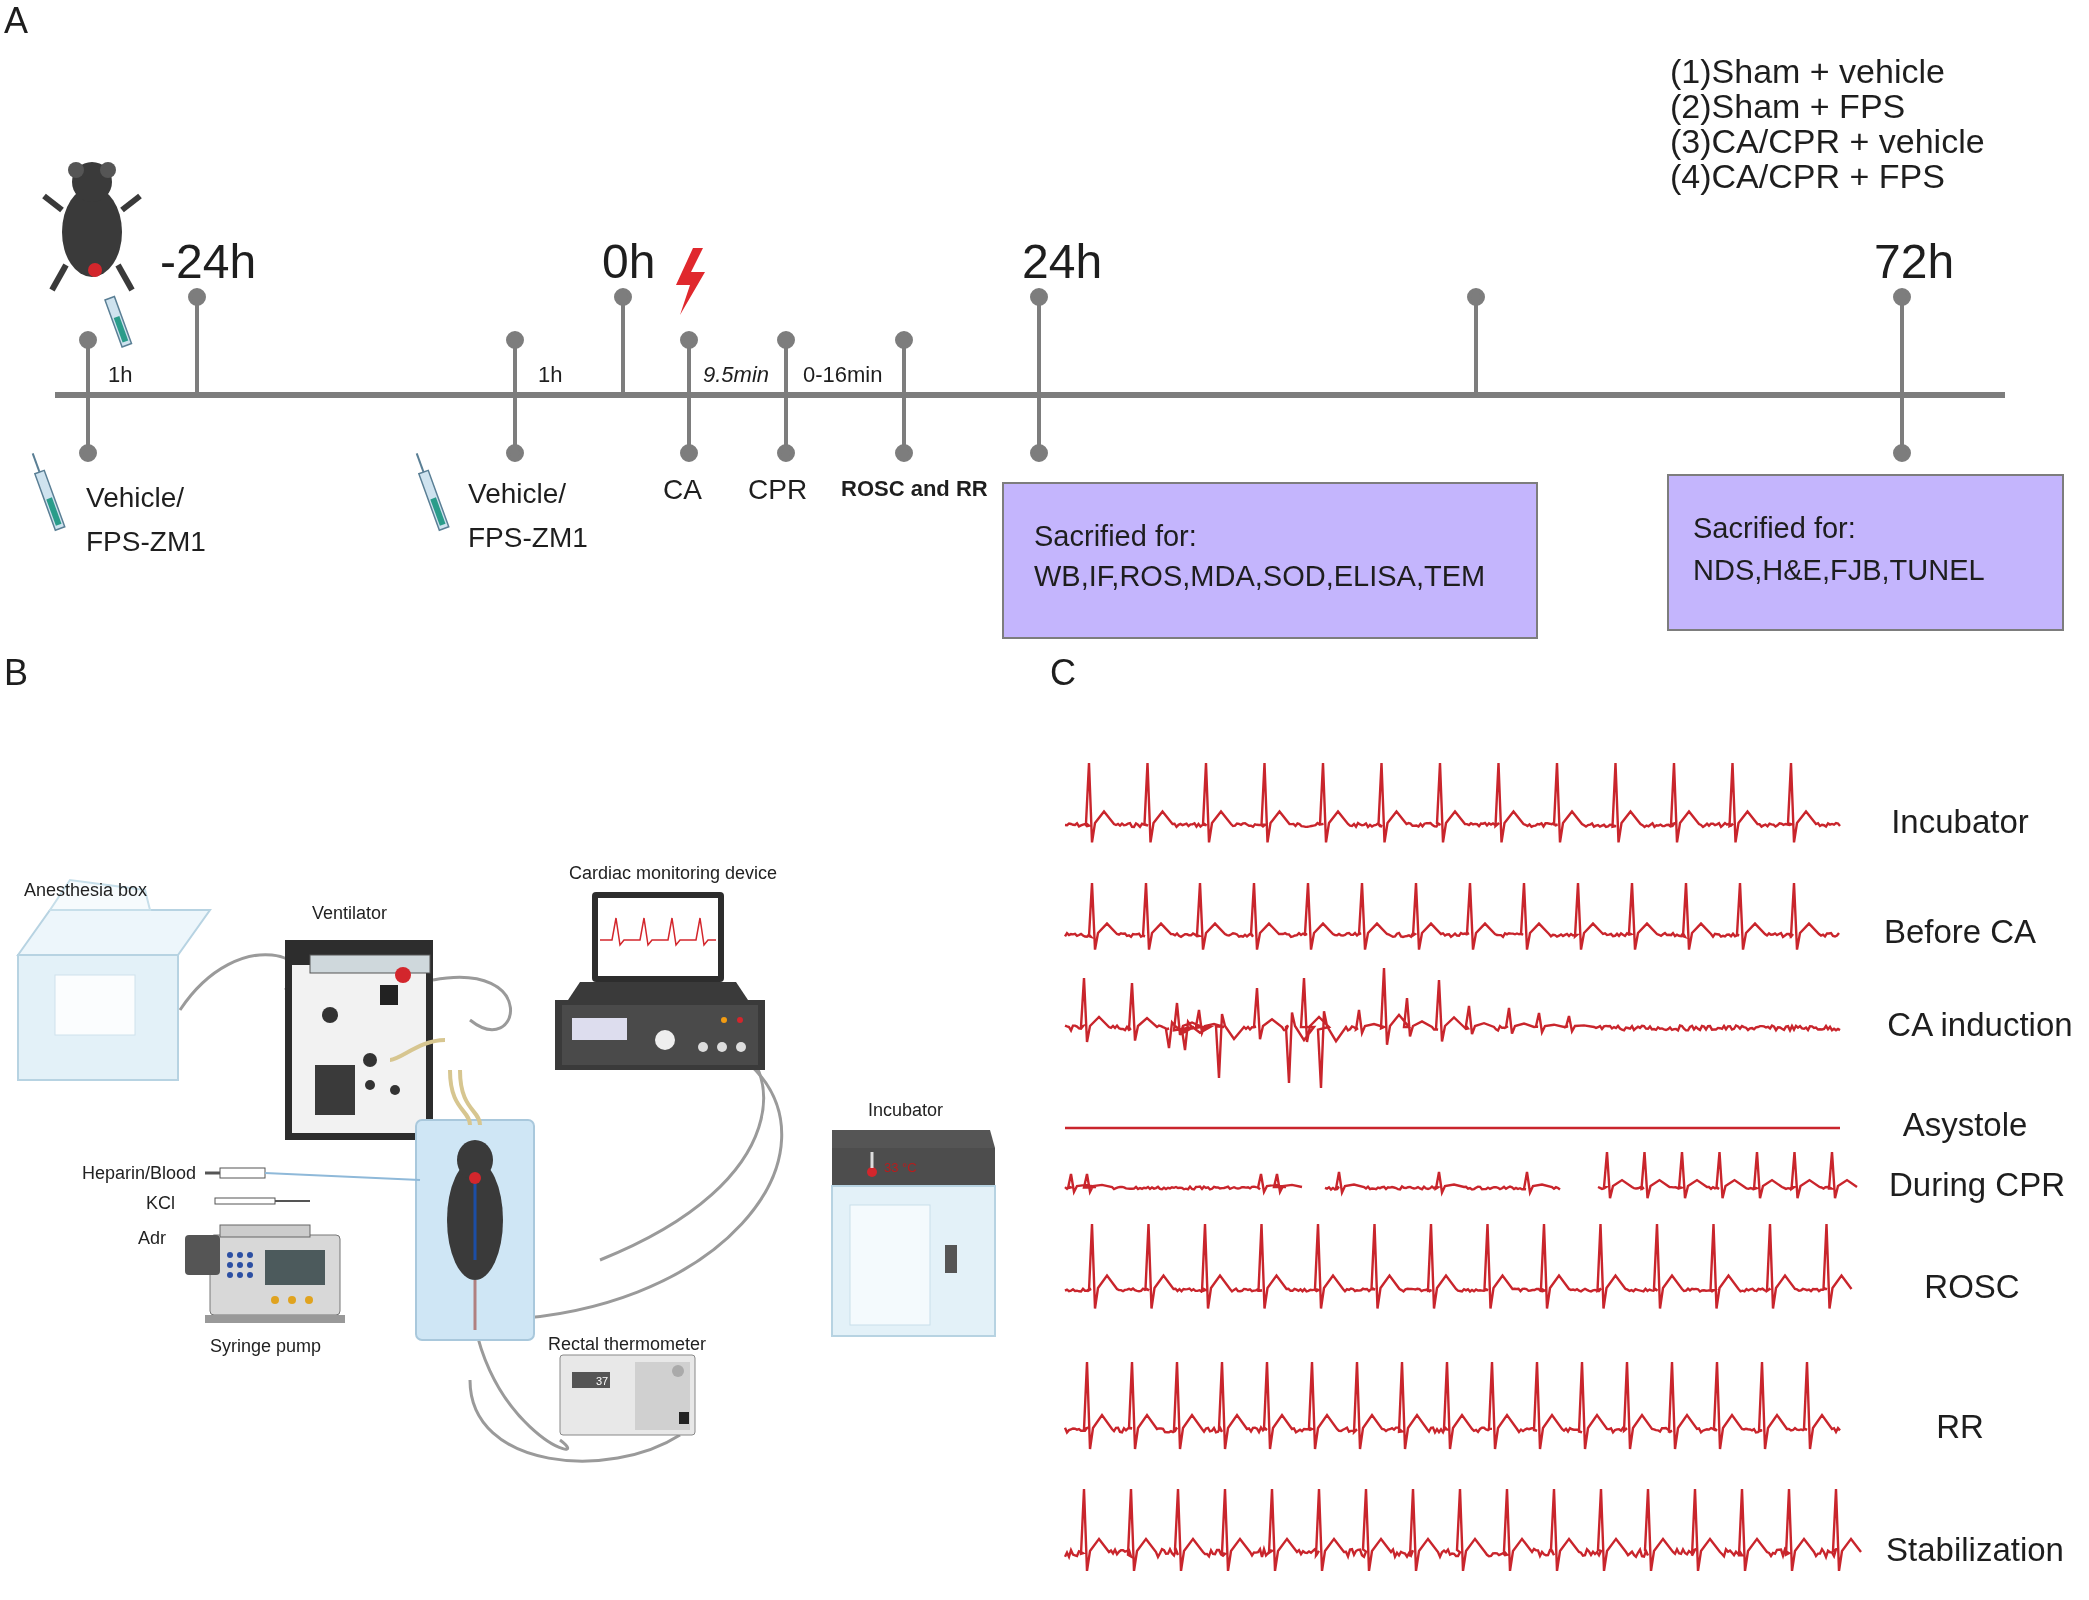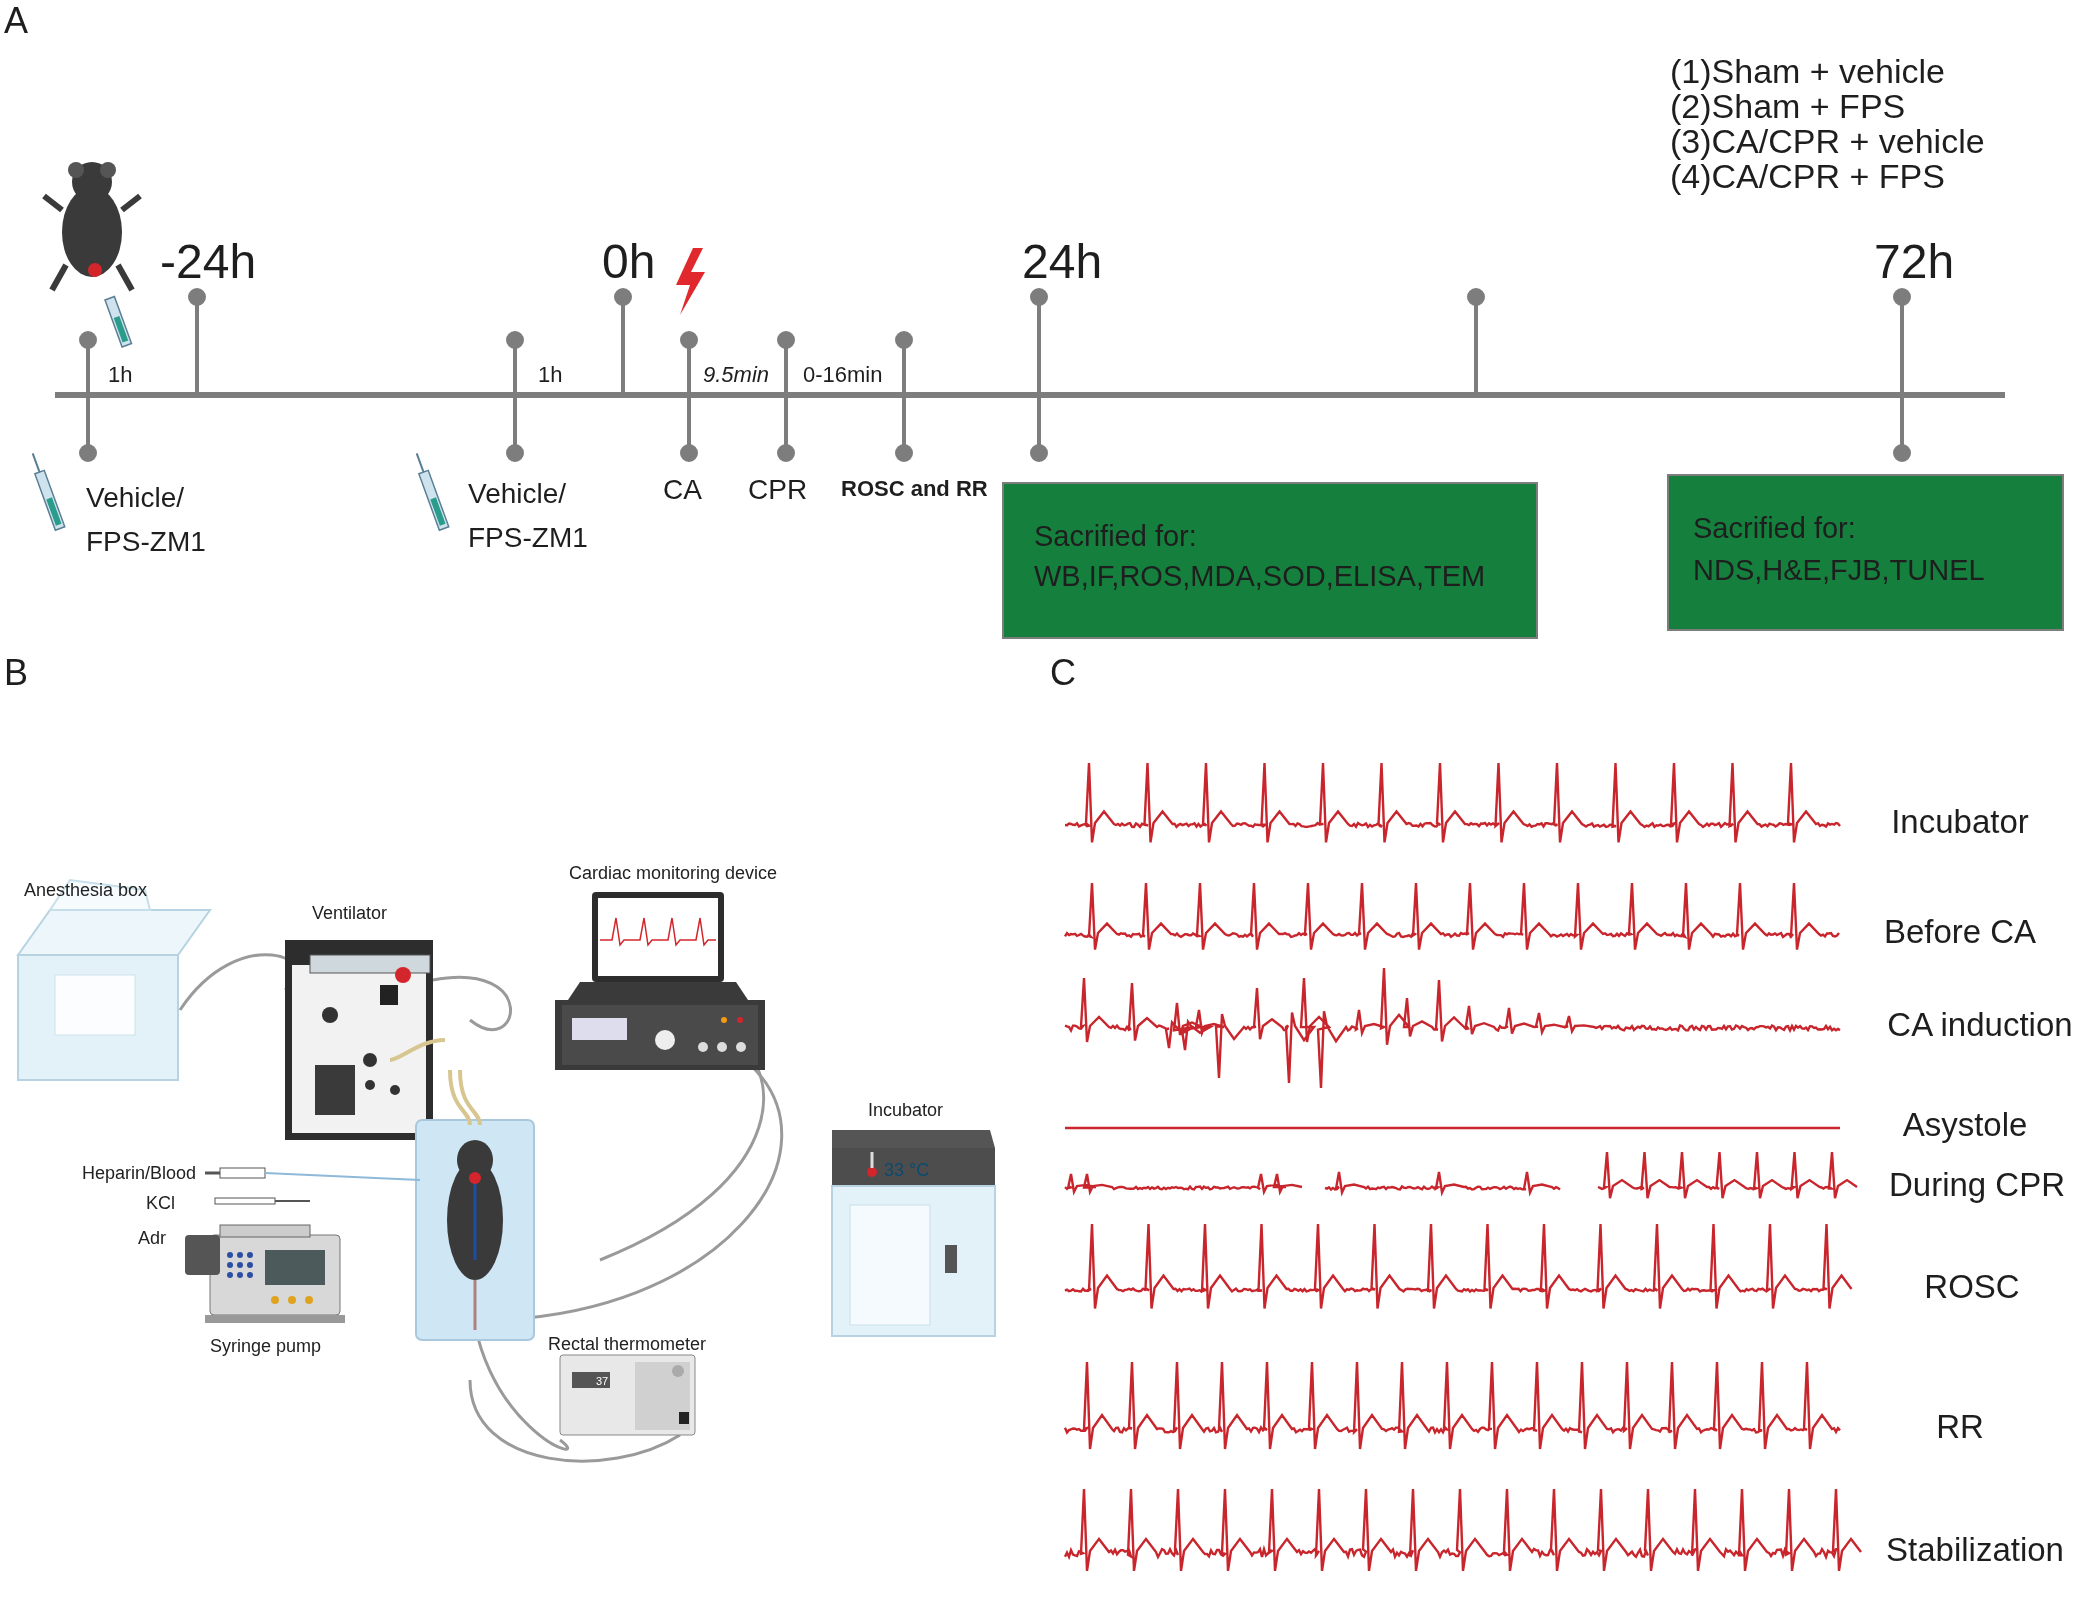--- a/index.html
+++ b/index.html
@@ -3,21 +3,21 @@
 <meta charset="utf-8">
 <style>
   html, body { margin:0; padding:0; background:#ffffff; }
   body { width:2089px; height:1600px; position:relative; overflow:hidden;
          font-family:"Liberation Sans", "DejaVu Sans", sans-serif; color:#1e1e1e; }
   svg { position:absolute; left:0; top:0; }
   .panel-letter { position:absolute; font-size:36px; color:#1e1e1e; }
   .tl-label { position:absolute; font-size:48px; white-space:nowrap; }
   .tl-small { position:absolute; font-size:22px; white-space:nowrap; }
   .stage-label { position:absolute; font-size:28px; line-height:44px; white-space:nowrap; }
-  .box { position:absolute; border:2.5px solid #7d7d7d; background:#15803d; }
+  .box { position:absolute; border:2.5px solid #7d7d7d; background:#c4b5fd; }
   .box-title { font-size:29px; }
   .box-body { font-size:29px; }
   .group-list { position:absolute; font-size:34px; line-height:35px; }
   .ecg-label { position:absolute; font-size:33px; text-align:center; width:260px; }
   .eq-label { position:absolute; font-size:18px; white-space:nowrap; color:#222; }
 </style>
 </head>
 <body>
 
 <div class="panel-letter" style="left:4px;top:0px;">A</div>
@@ -241,21 +241,21 @@
     <rect x="945" y="1245" width="12" height="28" fill="#555"></rect>
     <circle cx="872" cy="1172" r="5" fill="#d3262c"></circle>
     <line x1="872" y1="1152" x2="872" y2="1168" stroke="#ddd" stroke-width="3"></line>
   </g>
 </svg>
 
 <div class="eq-label" style="left:24px;top:880px;">Anesthesia box</div>
 <div class="eq-label" style="left:312px;top:903px;">Ventilator</div>
 <div class="eq-label" style="left:569px;top:863px;">Cardiac monitoring device</div>
 <div class="eq-label" style="left:868px;top:1100px;">Incubator</div>
-<div class="eq-label" style="left:884px;top:1160px;font-size:18px;color:#0c4a6e;">33 °C</div>
+<div class="eq-label" style="left:884px;top:1160px;font-size:13px;color:#b91c1c;">33 °C</div>
 <div class="eq-label" style="left:82px;top:1163px;">Heparin/Blood</div>
 <div class="eq-label" style="left:146px;top:1193px;">KCl</div>
 <div class="eq-label" style="left:138px;top:1228px;">Adr</div>
 <div class="eq-label" style="left:210px;top:1336px;">Syringe pump</div>
 <div class="eq-label" style="left:548px;top:1334px;">Rectal thermometer</div>
 
 <svg id="ecg-svg" width="2089" height="1600" viewBox="0 0 2089 1600">
     <polyline points="1065.0,825.0 1067.0,825.2 1069.0,823.5 1071.0,824.0 1073.0,824.8 1075.0,825.0 1077.0,823.3 1079.0,826.5 1081.0,825.4 1083.0,824.6 1085.0,824.1 1087.0,826.1 1089.0,825.6 1086.0,823.3 1089.0,763.0 1092.0,842.4 1095.0,823.0 1104.0,811.4 1114.0,824.0 1116.0,825.0 1118.0,823.9 1120.0,825.7 1122.0,823.6 1124.0,825.2 1126.0,824.9 1128.0,823.7 1130.0,823.2 1132.0,826.8 1134.0,826.9 1136.0,823.5 1138.0,824.8 1140.0,826.8 1142.0,823.8 1144.0,824.7 1146.0,825.2 1148.0,825.7 1144.5,824.1 1147.5,763.0 1150.5,842.4 1153.5,823.0 1162.5,811.4 1172.5,824.0 1174.5,823.7 1176.5,826.9 1178.5,824.8 1180.5,823.9 1182.5,825.2 1184.5,824.3 1186.5,823.6 1188.5,826.1 1190.5,824.4 1192.5,824.4 1194.5,823.3 1196.5,826.7 1198.5,824.0 1200.5,826.5 1202.5,824.9 1204.5,823.9 1206.5,825.4 1203.0,824.6 1206.0,763.0 1209.0,842.4 1212.0,823.0 1221.0,811.4 1231.0,824.0 1233.0,826.0 1235.0,825.6 1237.0,823.5 1239.0,823.9 1241.0,824.8 1243.0,823.4 1245.0,823.2 1247.0,824.6 1249.0,825.7 1251.0,825.6 1253.0,826.8 1255.0,824.3 1257.0,824.8 1259.0,825.0 1261.0,824.8 1263.0,826.4 1265.0,824.8 1261.5,824.8 1264.5,763.0 1267.5,842.4 1270.5,823.0 1279.5,811.4 1289.5,824.0 1291.5,824.1 1293.5,823.9 1295.5,826.0 1297.5,823.5 1299.5,824.1 1301.5,826.1 1303.5,826.4 1305.5,826.9 1307.5,826.7 1309.5,826.4 1311.5,826.0 1313.5,825.6 1315.5,825.2 1317.5,823.1 1319.5,824.3 1321.5,824.4 1323.5,823.9 1320.0,824.6 1323.0,763.0 1326.0,842.4 1329.0,823.0 1338.0,811.4 1348.0,824.0 1350.0,825.7 1352.0,825.9 1354.0,824.1 1356.0,826.8 1358.0,823.0 1360.0,824.4 1362.0,825.3 1364.0,824.8 1366.0,823.4 1368.0,827.0 1370.0,824.8 1372.0,826.5 1374.0,825.3 1376.0,824.9 1378.0,823.5 1380.0,826.2 1382.0,826.6 1378.5,824.1 1381.5,763.0 1384.5,842.4 1387.5,823.0 1396.5,811.4 1406.5,824.0 1408.5,823.1 1410.5,823.6 1412.5,825.8 1414.5,825.8 1416.5,825.6 1418.5,826.5 1420.5,823.9 1422.5,826.3 1424.5,823.7 1426.5,823.1 1428.5,823.3 1430.5,823.1 1432.5,825.1 1434.5,826.3 1436.5,826.4 1438.5,823.6 1440.5,825.0 1437.0,823.2 1440.0,763.0 1443.0,842.4 1446.0,823.0 1455.0,811.4 1465.0,824.0 1467.0,824.1 1469.0,825.0 1471.0,823.3 1473.0,824.4 1475.0,823.9 1477.0,824.2 1479.0,826.2 1481.0,823.5 1483.0,823.7 1485.0,823.0 1487.0,825.5 1489.0,823.3 1491.0,824.6 1493.0,823.4 1495.0,824.9 1497.0,824.7 1499.0,823.0 1495.5,826.0 1498.5,763.0 1501.5,842.4 1504.5,823.0 1513.5,811.4 1523.5,824.0 1525.5,824.8 1527.5,826.0 1529.5,824.4 1531.5,826.7 1533.5,825.9 1535.5,825.6 1537.5,824.1 1539.5,824.4 1541.5,823.3 1543.5,826.5 1545.5,823.3 1547.5,823.3 1549.5,823.7 1551.5,824.2 1553.5,823.1 1555.5,825.4 1557.5,824.8 1554.0,824.5 1557.0,763.0 1560.0,842.4 1563.0,823.0 1572.0,811.4 1582.0,824.0 1584.0,825.2 1586.0,826.6 1588.0,825.1 1590.0,824.7 1592.0,823.5 1594.0,826.6 1596.0,825.6 1598.0,825.0 1600.0,826.6 1602.0,825.7 1604.0,824.8 1606.0,826.9 1608.0,826.5 1610.0,824.7 1612.0,825.0 1614.0,825.8 1616.0,826.1 1612.5,826.7 1615.5,763.0 1618.5,842.4 1621.5,823.0 1630.5,811.4 1640.5,824.0 1642.5,825.2 1644.5,827.0 1646.5,825.5 1648.5,826.3 1650.5,824.8 1652.5,823.3 1654.5,826.9 1656.5,825.2 1658.5,825.6 1660.5,824.6 1662.5,826.0 1664.5,826.1 1666.5,825.0 1668.5,824.8 1670.5,826.5 1672.5,825.9 1674.5,823.2 1671.0,824.5 1674.0,763.0 1677.0,842.4 1680.0,823.0 1689.0,811.4 1699.0,824.0 1701.0,824.9 1703.0,827.0 1705.0,825.6 1707.0,823.6 1709.0,825.7 1711.0,823.7 1713.0,823.8 1715.0,825.1 1717.0,824.3 1719.0,823.1 1721.0,826.8 1723.0,825.1 1725.0,823.1 1727.0,824.6 1729.0,823.7 1731.0,825.6 1733.0,823.9 1729.5,826.0 1732.5,763.0 1735.5,842.4 1738.5,823.0 1747.5,811.4 1757.5,824.0 1759.5,824.2 1761.5,826.6 1763.5,825.4 1765.5,824.6 1767.5,826.3 1769.5,823.7 1771.5,824.4 1773.5,824.7 1775.5,826.6 1777.5,825.3 1779.5,823.3 1781.5,823.7 1783.5,824.9 1785.5,824.0 1787.5,824.6 1789.5,825.0 1791.5,824.3 1788.0,823.1 1791.0,763.0 1794.0,842.4 1797.0,823.0 1806.0,811.4 1816.0,824.0 1818.0,823.2 1820.0,826.0 1822.0,824.8 1824.0,825.2 1826.0,826.6 1828.0,823.4 1830.0,824.6 1832.0,823.9 1834.0,824.6 1836.0,823.1 1838.0,823.5 1840.0,825.9" fill="none" stroke="#c9252c" stroke-width="2.4"></polyline>
     <polyline points="1065.0,936.4 1067.0,933.1 1069.0,935.1 1071.0,934.1 1073.0,934.4 1075.0,933.9 1077.0,935.9 1079.0,935.0 1081.0,933.9 1083.0,935.5 1085.0,936.5 1087.0,936.8 1089.0,934.5 1091.0,936.8 1089.0,936.2 1092.0,883.0 1095.0,949.6 1098.0,933.0 1107.0,923.6 1117.0,934.0 1119.0,934.6 1121.0,933.3 1123.0,933.8 1125.0,933.5 1127.0,935.9 1129.0,935.4 1131.0,936.9 1133.0,934.1 1135.0,934.4 1137.0,934.3 1139.0,933.6 1141.0,936.7 1143.0,935.5 1145.0,936.2 1143.0,935.8 1146.0,883.0 1149.0,949.6 1152.0,933.0 1161.0,923.6 1171.0,934.0 1173.0,934.1 1175.0,935.3 1177.0,933.5 1179.0,935.8 1181.0,936.8 1183.0,935.4 1185.0,934.3 1187.0,934.3 1189.0,935.2 1191.0,935.3 1193.0,933.5 1195.0,934.6 1197.0,936.3 1199.0,936.0 1197.0,935.1 1200.0,883.0 1203.0,949.6 1206.0,933.0 1215.0,923.6 1225.0,934.0 1227.0,935.1 1229.0,935.4 1231.0,934.5 1233.0,933.3 1235.0,933.6 1237.0,934.5 1239.0,936.7 1241.0,936.0 1243.0,936.7 1245.0,934.8 1247.0,936.5 1249.0,934.8 1251.0,933.3 1253.0,936.6 1251.0,934.4 1254.0,883.0 1257.0,949.6 1260.0,933.0 1269.0,923.6 1279.0,934.0 1281.0,934.0 1283.0,934.0 1285.0,933.2 1287.0,934.4 1289.0,934.4 1291.0,936.9 1293.0,936.3 1295.0,935.5 1297.0,935.2 1299.0,933.2 1301.0,934.9 1303.0,933.6 1305.0,934.9 1307.0,934.2 1305.0,934.0 1308.0,883.0 1311.0,949.6 1314.0,933.0 1323.0,923.6 1333.0,934.0 1335.0,935.1 1337.0,935.3 1339.0,933.9 1341.0,935.3 1343.0,935.6 1345.0,935.0 1347.0,933.4 1349.0,933.0 1351.0,934.9 1353.0,934.8 1355.0,933.0 1357.0,935.5 1359.0,933.4 1361.0,933.4 1359.0,934.2 1362.0,883.0 1365.0,949.6 1368.0,933.0 1377.0,923.6 1387.0,934.0 1389.0,934.7 1391.0,935.7 1393.0,936.8 1395.0,936.5 1397.0,933.7 1399.0,933.0 1401.0,936.4 1403.0,937.0 1405.0,936.4 1407.0,936.0 1409.0,935.3 1411.0,936.7 1413.0,933.1 1415.0,934.2 1413.0,935.5 1416.0,883.0 1419.0,949.6 1422.0,933.0 1431.0,923.6 1441.0,934.0 1443.0,933.3 1445.0,935.5 1447.0,934.5 1449.0,934.2 1451.0,936.8 1453.0,935.4 1455.0,933.6 1457.0,935.7 1459.0,935.8 1461.0,933.1 1463.0,934.0 1465.0,933.5 1467.0,934.3 1469.0,933.2 1467.0,934.0 1470.0,883.0 1473.0,949.6 1476.0,933.0 1485.0,923.6 1495.0,934.0 1497.0,935.0 1499.0,935.1 1501.0,935.1 1503.0,936.8 1505.0,933.4 1507.0,934.4 1509.0,933.3 1511.0,933.6 1513.0,933.6 1515.0,934.3 1517.0,933.5 1519.0,934.3 1521.0,933.4 1523.0,934.7 1521.0,934.2 1524.0,883.0 1527.0,949.6 1530.0,933.0 1539.0,923.6 1549.0,934.0 1551.0,936.3 1553.0,934.8 1555.0,935.1 1557.0,936.6 1559.0,935.7 1561.0,934.4 1563.0,936.0 1565.0,934.9 1567.0,934.0 1569.0,936.1 1571.0,934.0 1573.0,935.5 1575.0,934.7 1577.0,934.8 1575.0,936.5 1578.0,883.0 1581.0,949.6 1584.0,933.0 1593.0,923.6 1603.0,934.0 1605.0,933.4 1607.0,935.0 1609.0,934.7 1611.0,933.9 1613.0,936.1 1615.0,935.8 1617.0,933.8 1619.0,935.9 1621.0,933.4 1623.0,934.8 1625.0,936.0 1627.0,933.3 1629.0,934.6 1631.0,934.1 1629.0,933.0 1632.0,883.0 1635.0,949.6 1638.0,933.0 1647.0,923.6 1657.0,934.0 1659.0,934.8 1661.0,935.9 1663.0,934.3 1665.0,933.1 1667.0,935.0 1669.0,934.8 1671.0,935.2 1673.0,933.1 1675.0,936.1 1677.0,934.7 1679.0,935.8 1681.0,936.1 1683.0,933.3 1685.0,936.9 1683.0,936.2 1686.0,883.0 1689.0,949.6 1692.0,933.0 1701.0,923.6 1711.0,934.0 1713.0,936.7 1715.0,933.9 1717.0,934.2 1719.0,934.5 1721.0,936.6 1723.0,935.8 1725.0,936.5 1727.0,934.7 1729.0,934.5 1731.0,936.2 1733.0,933.7 1735.0,936.2 1737.0,935.3 1739.0,935.4 1737.0,934.4 1740.0,883.0 1743.0,949.6 1746.0,933.0 1755.0,923.6 1765.0,934.0 1767.0,935.5 1769.0,933.4 1771.0,934.8 1773.0,934.5 1775.0,933.4 1777.0,935.1 1779.0,934.0 1781.0,933.0 1783.0,936.9 1785.0,935.5 1787.0,934.0 1789.0,934.0 1791.0,936.8 1793.0,934.0 1791.0,935.9 1794.0,883.0 1797.0,949.6 1800.0,933.0 1809.0,923.6 1819.0,934.0 1821.0,935.5 1823.0,934.6 1825.0,936.4 1827.0,933.4 1829.0,933.5 1831.0,933.1 1833.0,936.0 1835.0,936.5 1837.0,935.6 1839.0,933.0" fill="none" stroke="#c9252c" stroke-width="2.4"></polyline>
     <polyline points="1065.0,1025.6 1067.0,1026.4 1069.0,1027.0 1071.0,1030.5 1073.0,1025.6 1075.0,1025.6 1077.0,1026.6 1079.0,1028.3 1081.0,1028.6 1083.0,1026.1 1081.0,1026.8 1084.0,978.0 1087.0,1042.0 1090.0,1026.0 1099.0,1017.0 1109.0,1027.0 1111.0,1027.9 1113.0,1026.0 1115.0,1028.0 1117.0,1025.6 1119.0,1028.3 1121.0,1029.0 1123.0,1029.0 1125.0,1030.2 1127.0,1027.0 1129.0,1029.9 1131.0,1028.8 1129.0,1029.0 1132.0,983.0 1135.0,1040.6 1138.0,1026.0 1147.0,1018.1 1157.0,1027.0 1159.0,1025.6 1161.0,1026.1 1163.0,1027.1 1165.0,1028.0 1167.0,1029.3 1169.0,1028.4 1166.0,1029.4 1169.0,1048.0 1172.0,1022.4 1175.0,1026.0 1184.0,1032.4 1194.0,1027.0 1174.0,1030.3 1177.0,1003.0 1180.0,1035.0 1183.0,1026.0 1192.0,1022.5 1202.0,1027.0 1182.0,1030.0 1185.0,1050.0 1188.0,1021.8 1191.0,1026.0 1200.0,1032.8 1210.0,1027.0 1196.0,1026.6 1199.0,1010.0 1202.0,1033.0 1205.0,1026.0 1214.0,1024.0 1224.0,1027.0 1216.0,1026.4 1219.0,1078.0 1222.0,1014.0 1225.0,1026.0 1234.0,1039.0 1244.0,1027.0 1246.0,1028.9 1248.0,1027.0 1250.0,1029.5 1252.0,1027.2 1254.0,1027.4 1256.0,1026.7 1254.0,1027.1 1257.0,988.0 1260.0,1039.2 1263.0,1026.0 1272.0,1019.2 1282.0,1027.0 1284.0,1030.1 1286.0,1030.2 1288.0,1025.5 1286.0,1027.1 1289.0,1083.0 1292.0,1012.6 1295.0,1026.0 1304.0,1040.1 1314.0,1027.0 1301.0,1027.1 1304.0,978.0 1307.0,1042.0 1310.0,1026.0 1319.0,1017.0 1329.0,1027.0 1318.0,1029.6 1321.0,1088.0 1324.0,1011.2 1327.0,1026.0 1336.0,1041.2 1346.0,1027.0 1348.0,1030.4 1350.0,1029.3 1352.0,1026.5 1354.0,1027.2 1356.0,1029.0 1358.0,1028.3 1356.0,1029.6 1359.0,1010.0 1362.0,1033.0 1365.0,1026.0 1374.0,1024.0 1384.0,1027.0 1381.0,1028.3 1384.0,968.0 1387.0,1044.8 1390.0,1026.0 1399.0,1014.8 1409.0,1027.0 1404.0,1027.0 1407.0,998.0 1410.0,1036.4 1413.0,1026.0 1422.0,1021.4 1432.0,1027.0 1434.0,1029.5 1436.0,1029.3 1438.0,1029.7 1436.0,1029.2 1439.0,980.0 1442.0,1041.4 1445.0,1026.0 1454.0,1017.4 1464.0,1027.0 1466.0,1028.9 1468.0,1028.5 1466.0,1025.7 1469.0,1006.0 1472.0,1034.2 1475.0,1026.0 1484.0,1023.2 1494.0,1027.0 1496.0,1029.4 1498.0,1030.5 1500.0,1026.1 1502.0,1027.8 1504.0,1027.7 1506.0,1027.4 1508.0,1026.2 1506.0,1027.3 1509.0,1008.0 1512.0,1033.6 1515.0,1026.0 1524.0,1023.6 1534.0,1027.0 1536.0,1026.8 1538.0,1026.7 1536.0,1026.3 1539.0,1013.0 1542.0,1032.2 1545.0,1026.0 1554.0,1024.7 1564.0,1027.0 1566.0,1026.2 1568.0,1026.3 1566.0,1026.9 1569.0,1016.0 1572.0,1031.4 1575.0,1026.0 1584.0,1025.4 1594.0,1027.0 1596.0,1027.9 1598.0,1027.2 1600.0,1026.0 1602.0,1028.9 1604.0,1026.4 1606.0,1025.9 1608.0,1026.3 1610.0,1026.0 1612.0,1028.4 1614.0,1027.1 1616.0,1028.1 1618.0,1025.9 1620.0,1028.5 1622.0,1029.7 1624.0,1030.3 1626.0,1027.5 1628.0,1028.0 1630.0,1028.7 1632.0,1026.2 1634.0,1030.0 1636.0,1028.2 1638.0,1026.7 1640.0,1027.9 1642.0,1025.8 1644.0,1026.1 1646.0,1028.7 1648.0,1028.8 1650.0,1026.5 1652.0,1029.4 1654.0,1029.1 1656.0,1029.9 1658.0,1027.3 1660.0,1028.8 1662.0,1028.4 1664.0,1029.3 1666.0,1030.0 1668.0,1029.1 1670.0,1027.5 1672.0,1029.9 1674.0,1029.1 1676.0,1029.0 1678.0,1030.4 1680.0,1025.5 1682.0,1026.0 1684.0,1028.7 1686.0,1030.4 1688.0,1030.4 1690.0,1026.8 1692.0,1025.8 1694.0,1029.4 1696.0,1026.9 1698.0,1028.8 1700.0,1030.1 1702.0,1026.0 1704.0,1026.6 1706.0,1029.5 1708.0,1026.2 1710.0,1026.1 1712.0,1029.7 1714.0,1029.5 1716.0,1029.5 1718.0,1027.9 1720.0,1028.2 1722.0,1028.9 1724.0,1026.0 1726.0,1029.2 1728.0,1026.3 1730.0,1026.2 1732.0,1029.6 1734.0,1028.8 1736.0,1025.5 1738.0,1026.5 1740.0,1028.6 1742.0,1026.1 1744.0,1027.1 1746.0,1027.7 1748.0,1030.0 1750.0,1028.3 1752.0,1028.1 1754.0,1029.3 1756.0,1027.3 1758.0,1027.0 1760.0,1026.1 1762.0,1026.1 1764.0,1026.4 1766.0,1027.5 1768.0,1026.9 1770.0,1028.5 1772.0,1025.5 1774.0,1026.6 1776.0,1030.2 1778.0,1027.3 1780.0,1027.5 1782.0,1028.8 1784.0,1029.9 1786.0,1026.6 1788.0,1026.2 1790.0,1030.4 1792.0,1025.9 1794.0,1029.6 1796.0,1025.8 1798.0,1027.6 1800.0,1026.1 1802.0,1028.4 1804.0,1028.7 1806.0,1027.6 1808.0,1030.1 1810.0,1026.3 1812.0,1026.4 1814.0,1028.0 1816.0,1027.6 1818.0,1029.5 1820.0,1029.3 1822.0,1029.5 1824.0,1029.0 1826.0,1026.0 1828.0,1029.2 1830.0,1026.9 1832.0,1030.2 1834.0,1028.7 1836.0,1030.3 1838.0,1028.9 1840.0,1030.1" fill="none" stroke="#c9252c" stroke-width="2.4"></polyline>

